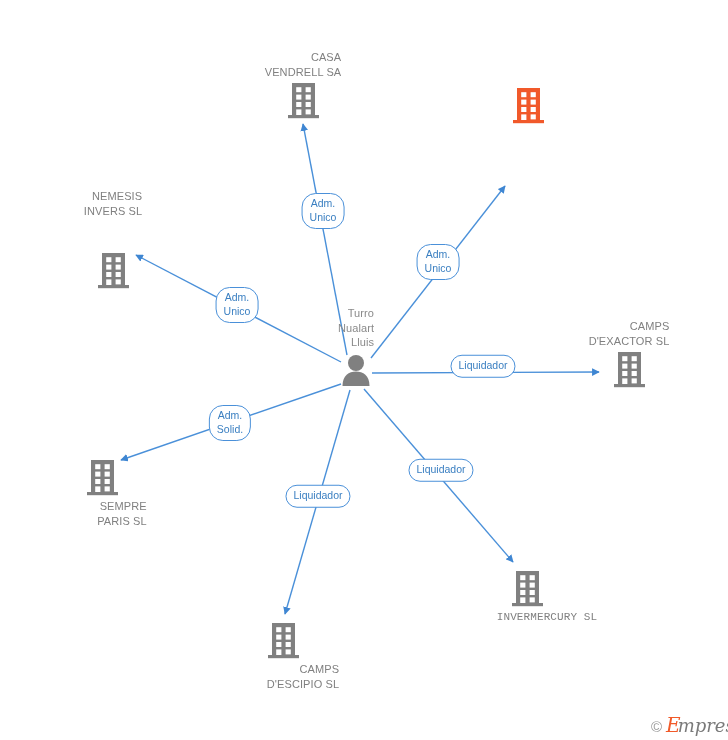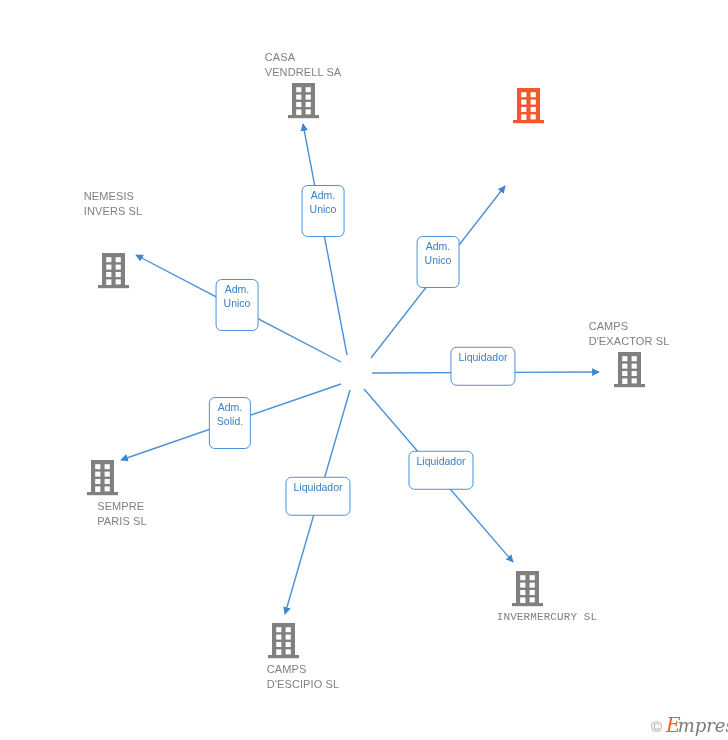--- a/index.html
+++ b/index.html
@@ -30,21 +30,21 @@
     display: flex;
     flex-direction: column;
     align-items: center;
     width: 150px;
     margin-left: -75px;
   }
   .node-label {
     font-size: 11px;
     line-height: 14.5px;
     color: #808080;
-    text-align: left;
+    text-align: right;
     white-space: pre-line;
     letter-spacing: 0.1px;
   }
   .node-label.below {
     order: 2;
     margin-top: 3px;
     margin-left: 40px;
   }
   .node-label.above {
     order: 0;
@@ -55,26 +55,26 @@
     line-height: 0;
   }
   .person-label {
     color: #8a8a8a;
   }
   .edge-label {
     position: absolute;
     transform: translate(-50%, -50%);
     background: #ffffff;
     border: 1px solid #4a90d9;
-    border-radius: 6px;
+    border-radius: 14px;
     color: #3a7fc1;
     font-size: 10.5px;
     line-height: 13.5px;
     text-align: center;
-    padding: 3px 7px 20px 7px;
+    padding: 3px 7px 4px 7px;
     white-space: pre-line;
     box-sizing: border-box;
   }
   .watermark {
     position: absolute;
     display: flex;
     align-items: center;
     gap: 4px;
     font-size: 17px;
   }
@@ -113,20 +113,31 @@
         <line x1="347" y1="355" x2="303" y2="124" stroke="#4a90d9" marker-end="url(#arrow)"></line>
         <line x1="371" y1="358" x2="505" y2="186" stroke="#4a90d9" marker-end="url(#arrow)"></line>
         <line x1="341" y1="362" x2="136" y2="255" stroke="#4a90d9" marker-end="url(#arrow)"></line>
         <line x1="372" y1="373" x2="599" y2="372" stroke="#4a90d9" marker-end="url(#arrow)"></line>
         <line x1="341" y1="384" x2="121" y2="460" stroke="#4a90d9" marker-end="url(#arrow)"></line>
         <line x1="350" y1="390" x2="285" y2="614" stroke="#4a90d9" marker-end="url(#arrow)"></line>
         <line x1="364" y1="389" x2="513" y2="562" stroke="#4a90d9" marker-end="url(#arrow)"></line>
       </g>
   </svg>
 
+  <div class="node" id="center-node" style="left:356px; top:306px;">
+    <div class="node-label above person-label">Turro
+Nualart
+Lluis</div>
+    <div class="node-icon">
+      <svg width="30" height="32" viewBox="0 0 30 32">
+        <circle cx="15" cy="9" r="8" fill="#808080"></circle>
+        <path d="M1.5 32 C1.5 21.5 8 17.5 15 17.5 C22 17.5 28.5 21.5 28.5 32 Z" fill="#808080"></path>
+      </svg>
+    </div>
+  </div>
 
   <div id="company-nodes">
       <div class="node" style="left: 303px; top: 50px;">
         <div class="node-label above">CASA
 VENDRELL SA</div>
         <div class="node-icon"><svg width="31" height="36" viewBox="0 0 31 36">
             <rect x="4" y="0" width="23" height="32" fill="#808080"></rect>
             <rect x="0" y="32" width="31" height="3.2" fill="#808080"></rect>
             <rect x="8.2" y="4.2" width="5.2" height="5" fill="#ffffff"></rect>
             <rect x="17.6" y="4.2" width="5.2" height="5" fill="#ffffff"></rect>

